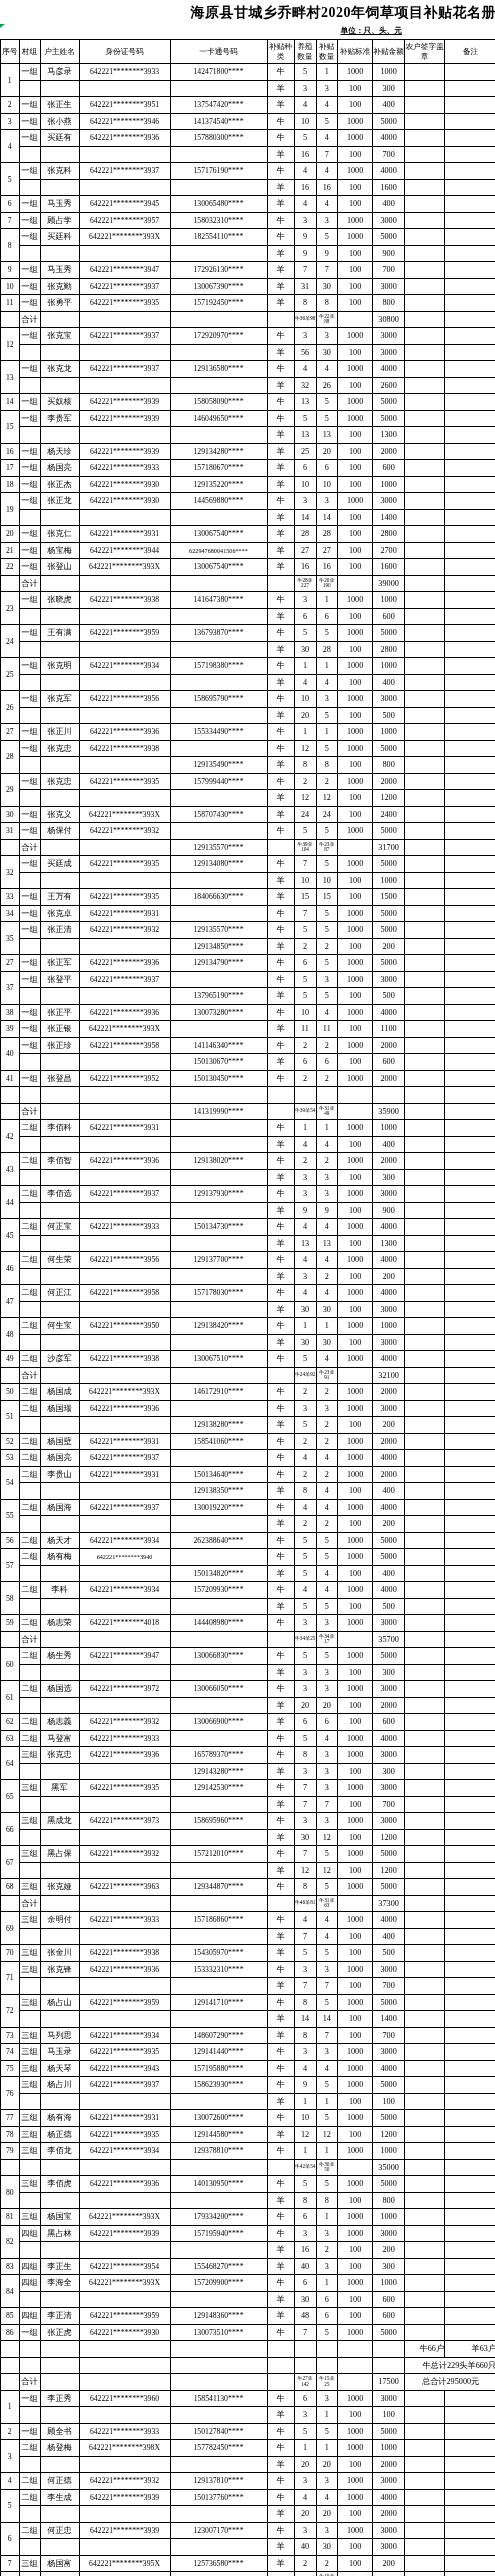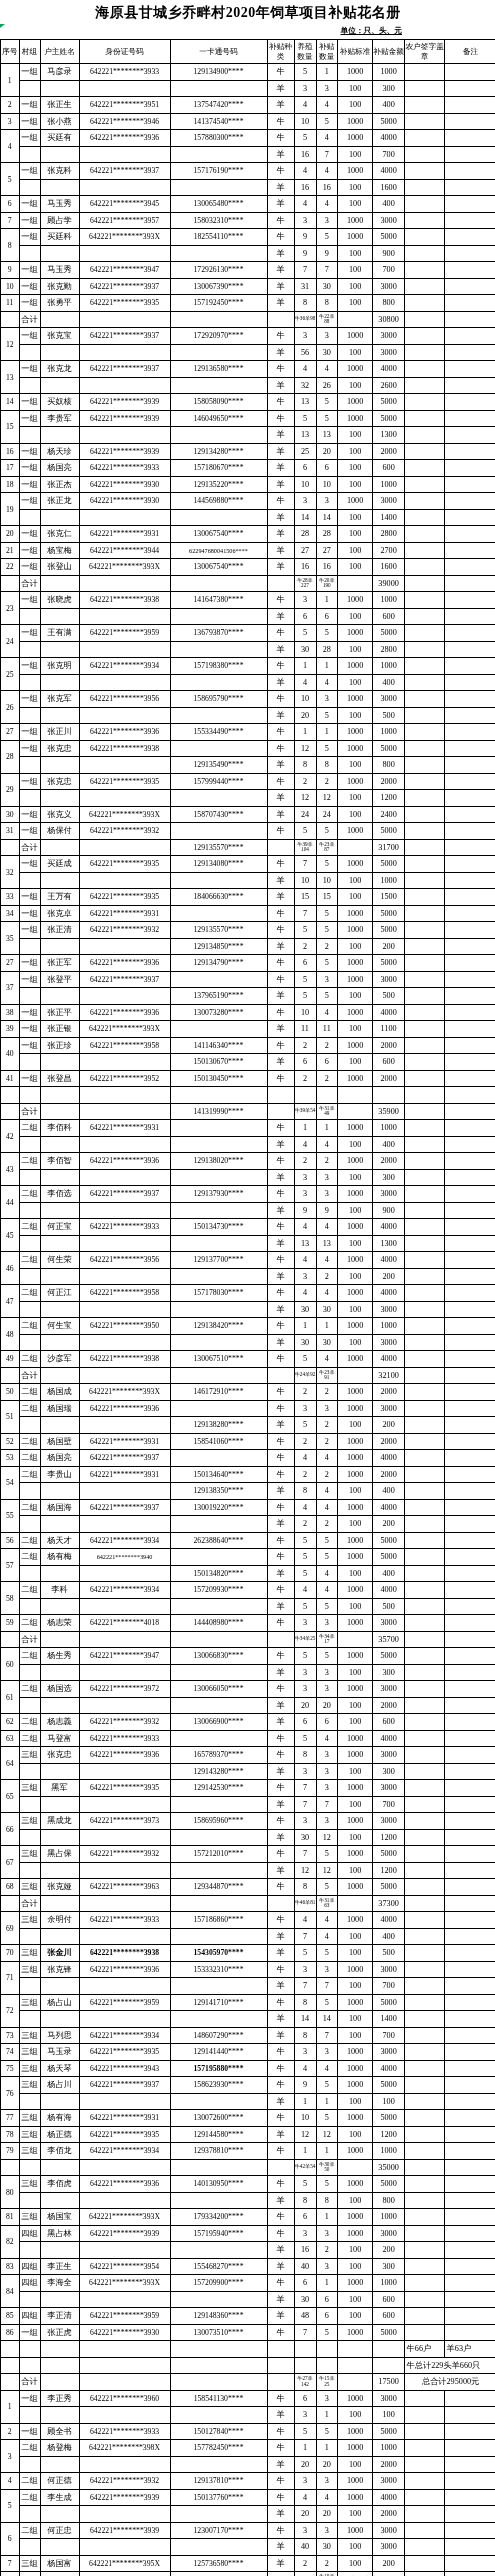--- a/index.html
+++ b/index.html
@@ -1,36 +1,36 @@
 <!DOCTYPE html>
 <html style="font-size:8.2px"><head>
 <meta charset="utf-8">
 <style>
   html,body{margin:0;padding:0;background:#ffffff;}
   .sheet{position:relative;width:496px;height:2585px;background:#fff;
          font-family:"Liberation Serif","DejaVu Serif",serif;color:#000;overflow:hidden;}
-  .title{position:absolute;top:4.1px;left:0;width:496px;text-align:center;
+  .title{position:absolute;top:4.1px;left:0;width:496px;text-align:right;
          font-size:14px;font-weight:bold;letter-spacing:0.5px;white-space:nowrap;}
   .unit-note{position:absolute;top:26px;left:0;width:402px;text-align:right;
          font-size:7.7px;font-weight:bold;text-decoration:underline;}
   .green-marker{position:absolute;left:0;top:24px;width:0;height:0;
          border-left:5.2px solid #00a651;border-bottom:4.6px solid transparent;}
   table.roster{position:absolute;top:39px;left:0;width:496px;
          border-collapse:collapse;table-layout:fixed;}
   .roster th,.roster td{border:0.5px solid #000;padding:0;text-align:center;
          vertical-align:middle;font-size:8.2px;overflow:hidden;white-space:nowrap;}
   .roster th{font-weight:normal;font-size:7.7px;white-space:normal;line-height:9.3px;}
   tr.head{height:24px;}
   tr.line{height:16.5px;}
   td.num{font-size:7.7px;}
   td.idcell,td.cardcell{font-size:7.7px;}
   td.sm{font-size:5.2px;line-height:5.7px;white-space:normal;}
   td.stdsm{font-size:6.2px;}
-  td.left{text-align:left;padding-left:1.5px;}
-  td.bold{font-weight:bold;}
+  td.left{text-align:right;padding-left:1.5px;}
+  td.bold{font-weight:normal;}
   td.small-id{font-size:6.2px;}
   tr.bt2 td{border-top:1px solid #000;}
 </style>
 </head>
 <body>
 
 <div class="sheet">
   <div class="title">海原县甘城乡乔畔村2020年饲草项目补贴花名册</div>
   <div class="green-marker"></div>
   <div class="unit-note">单位：只、头、元</div>
@@ -65,21 +65,21 @@
           <th>农户签字盖章</th>
           <th>备注</th>
         </tr>
     </thead>
     <tbody>
         <tr class="line">
           <td class="num" rowspan="2">1</td>
           <td>一组</td>
           <td>马彦录</td>
           <td class="idcell">642221********3933</td>
-          <td class="cardcell">129134900****</td>
+          <td class="cardcell">142471800****</td>
           <td>牛</td>
           <td>5</td>
           <td>1</td>
           <td>1000</td>
           <td>1000</td>
           <td></td>
           <td></td>
         </tr>
         <tr class="line">
           <td></td>

